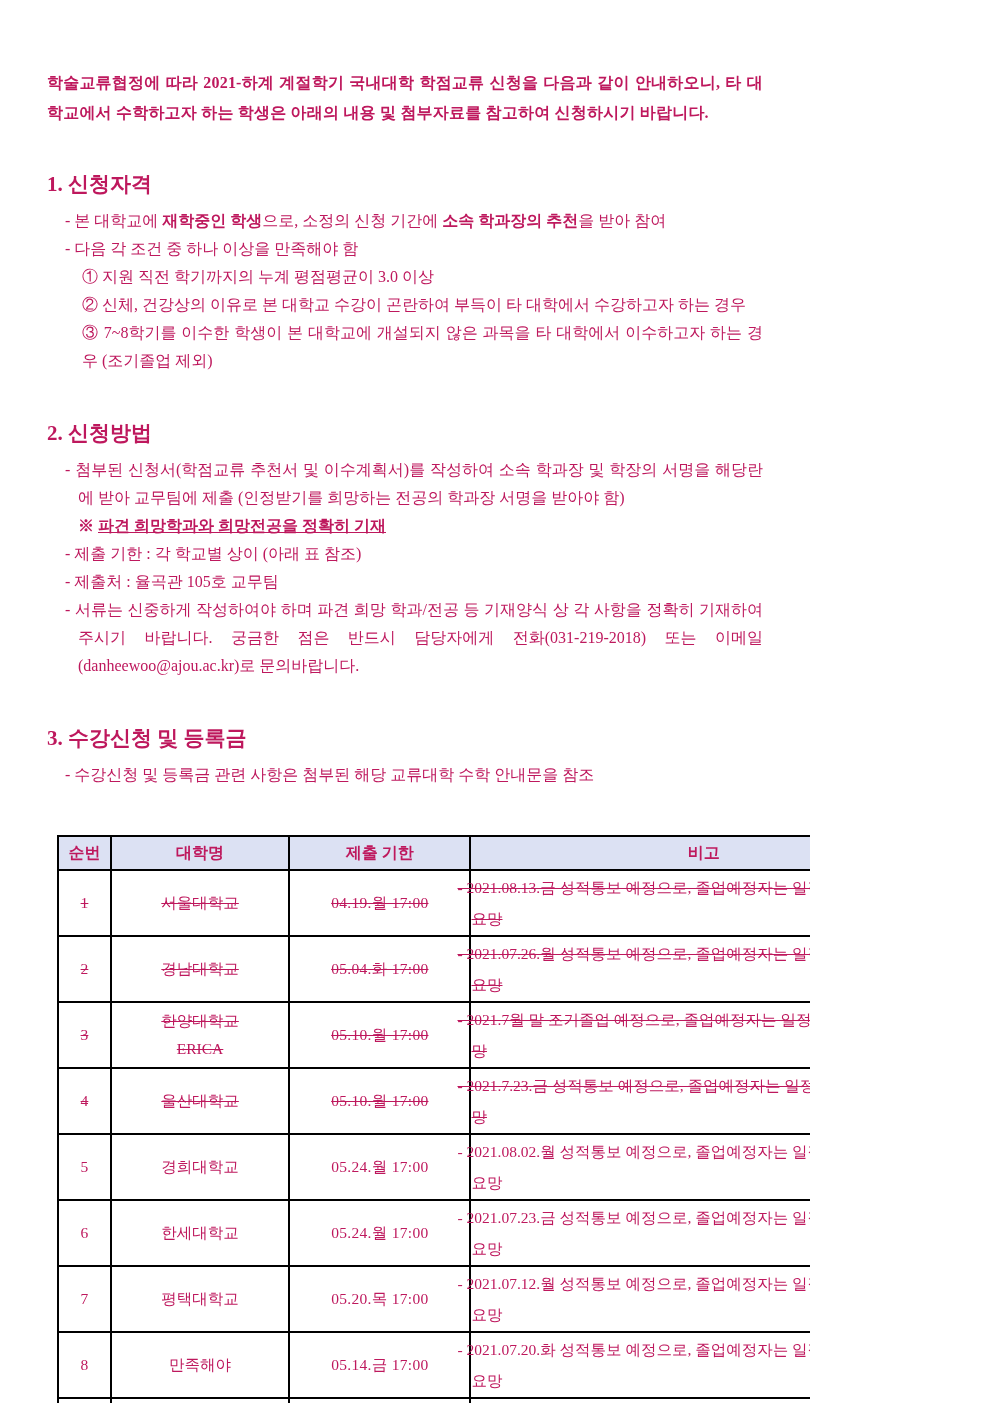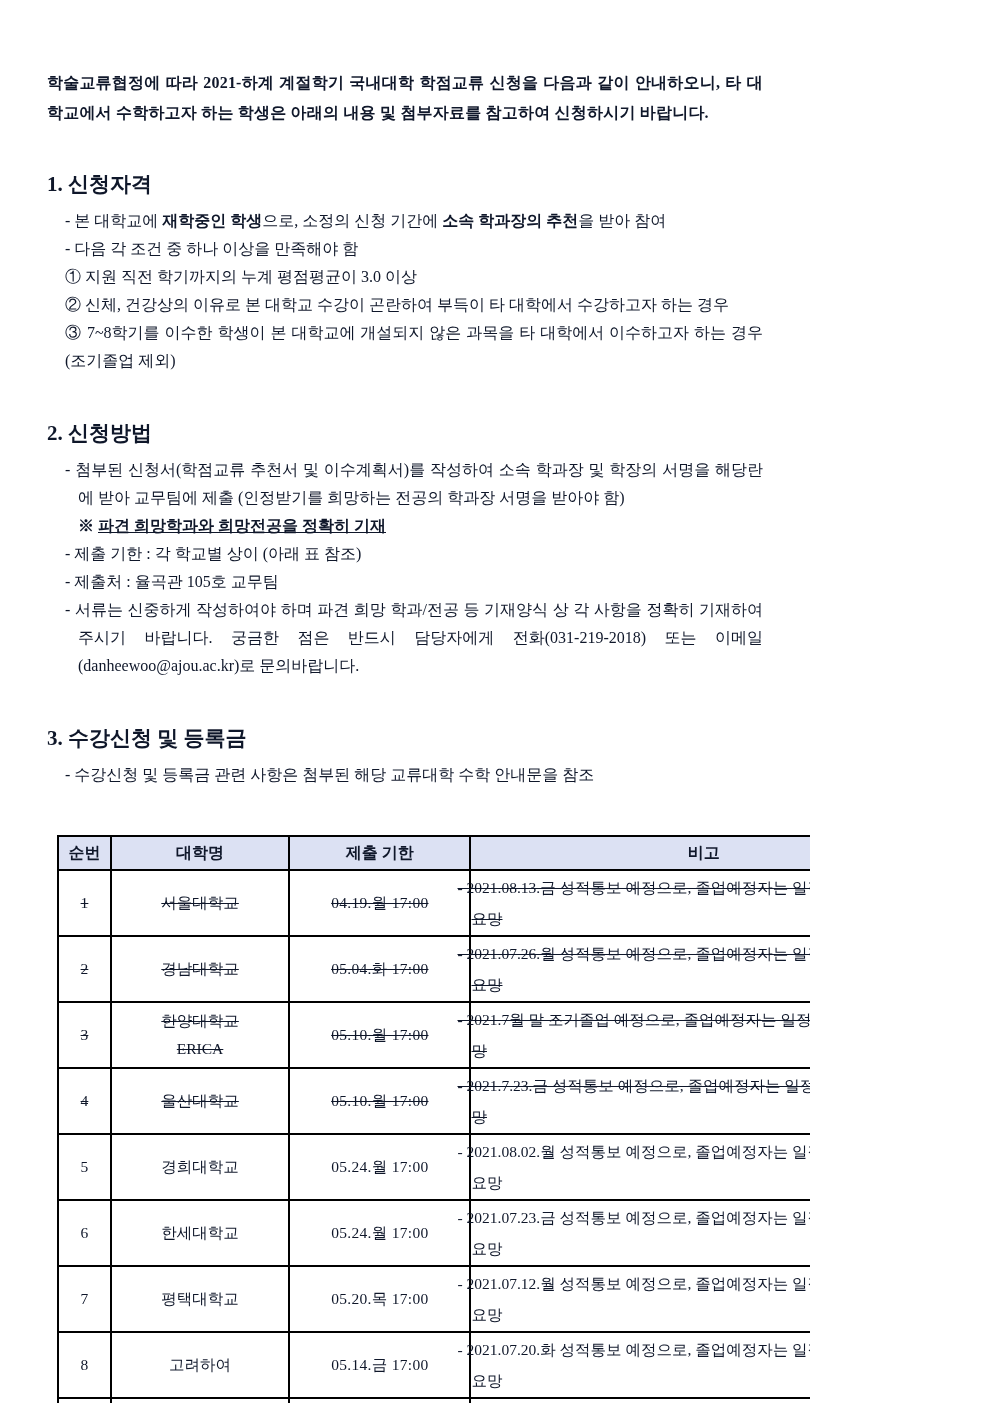--- a/index.html
+++ b/index.html
@@ -3,21 +3,21 @@
 <meta charset="utf-8">
 <style>
   html, body { margin: 0; padding: 0; background: #ffffff; }
   .page {
     position: relative;
     width: 810px;
     height: 1403px;
     box-sizing: border-box;
     padding: 68px 47px 0 47px;
     background: #ffffff;
-    color: #0f172a;
+    color: #be185d;
     font-family: "Liberation Serif", "DejaVu Serif", serif;
     font-size: 16px;
     overflow: hidden;
   }
   .intro {
     margin: 0 0 44px 0;
     font-weight: bold;
     line-height: 30px;
     text-align: justify;
     letter-spacing: 0.2px;
@@ -31,20 +31,21 @@
   }
   .list { margin-left: 18px; }
   .li {
     line-height: 28px;
     padding-left: 13px;
     text-indent: -13px;
     text-align: justify;
   }
   .li-sub {
     line-height: 28px;
+    margin-left: 17px;
     text-align: justify;
   }
   .li-note {
     line-height: 28px;
     margin-left: 13px;
     font-weight: bold;
   }
   .emph { font-weight: bold; }
   .u { text-decoration: underline; }
   table.schools {
@@ -174,21 +175,21 @@
     <td class="c-note">- 2021.07.23.금 성적통보 예정으로, 졸업예정자는 일정 고려하여 신청 요망</td>
   </tr>
           <tr>
     <td class="c-no">7</td>
     <td class="c-name">평택대학교</td>
     <td class="c-deadline">05.20.목 17:00</td>
     <td class="c-note">- 2021.07.12.월 성적통보 예정으로, 졸업예정자는 일정 고려하여 신청 요망</td>
   </tr>
           <tr>
     <td class="c-no">8</td>
-    <td class="c-name">고려하여</td>
+    <td class="c-name">만족해야</td>
     <td class="c-deadline">05.14.금 17:00</td>
     <td class="c-note">- 2021.07.20.화 성적통보 예정으로, 졸업예정자는 일정 고려하여 신청 요망</td>
   </tr>
           <tr class="struck">
     <td class="c-no">9</td>
     <td class="c-name">중앙대학교</td>
     <td class="c-deadline">05.11.화 17:00</td>
     <td class="c-note">- 2021.7월 말~8월 초 성적통보 예정으로, 졸업예정자는 일정 고려하여 신청 요망</td>
   </tr>
         </tbody>

